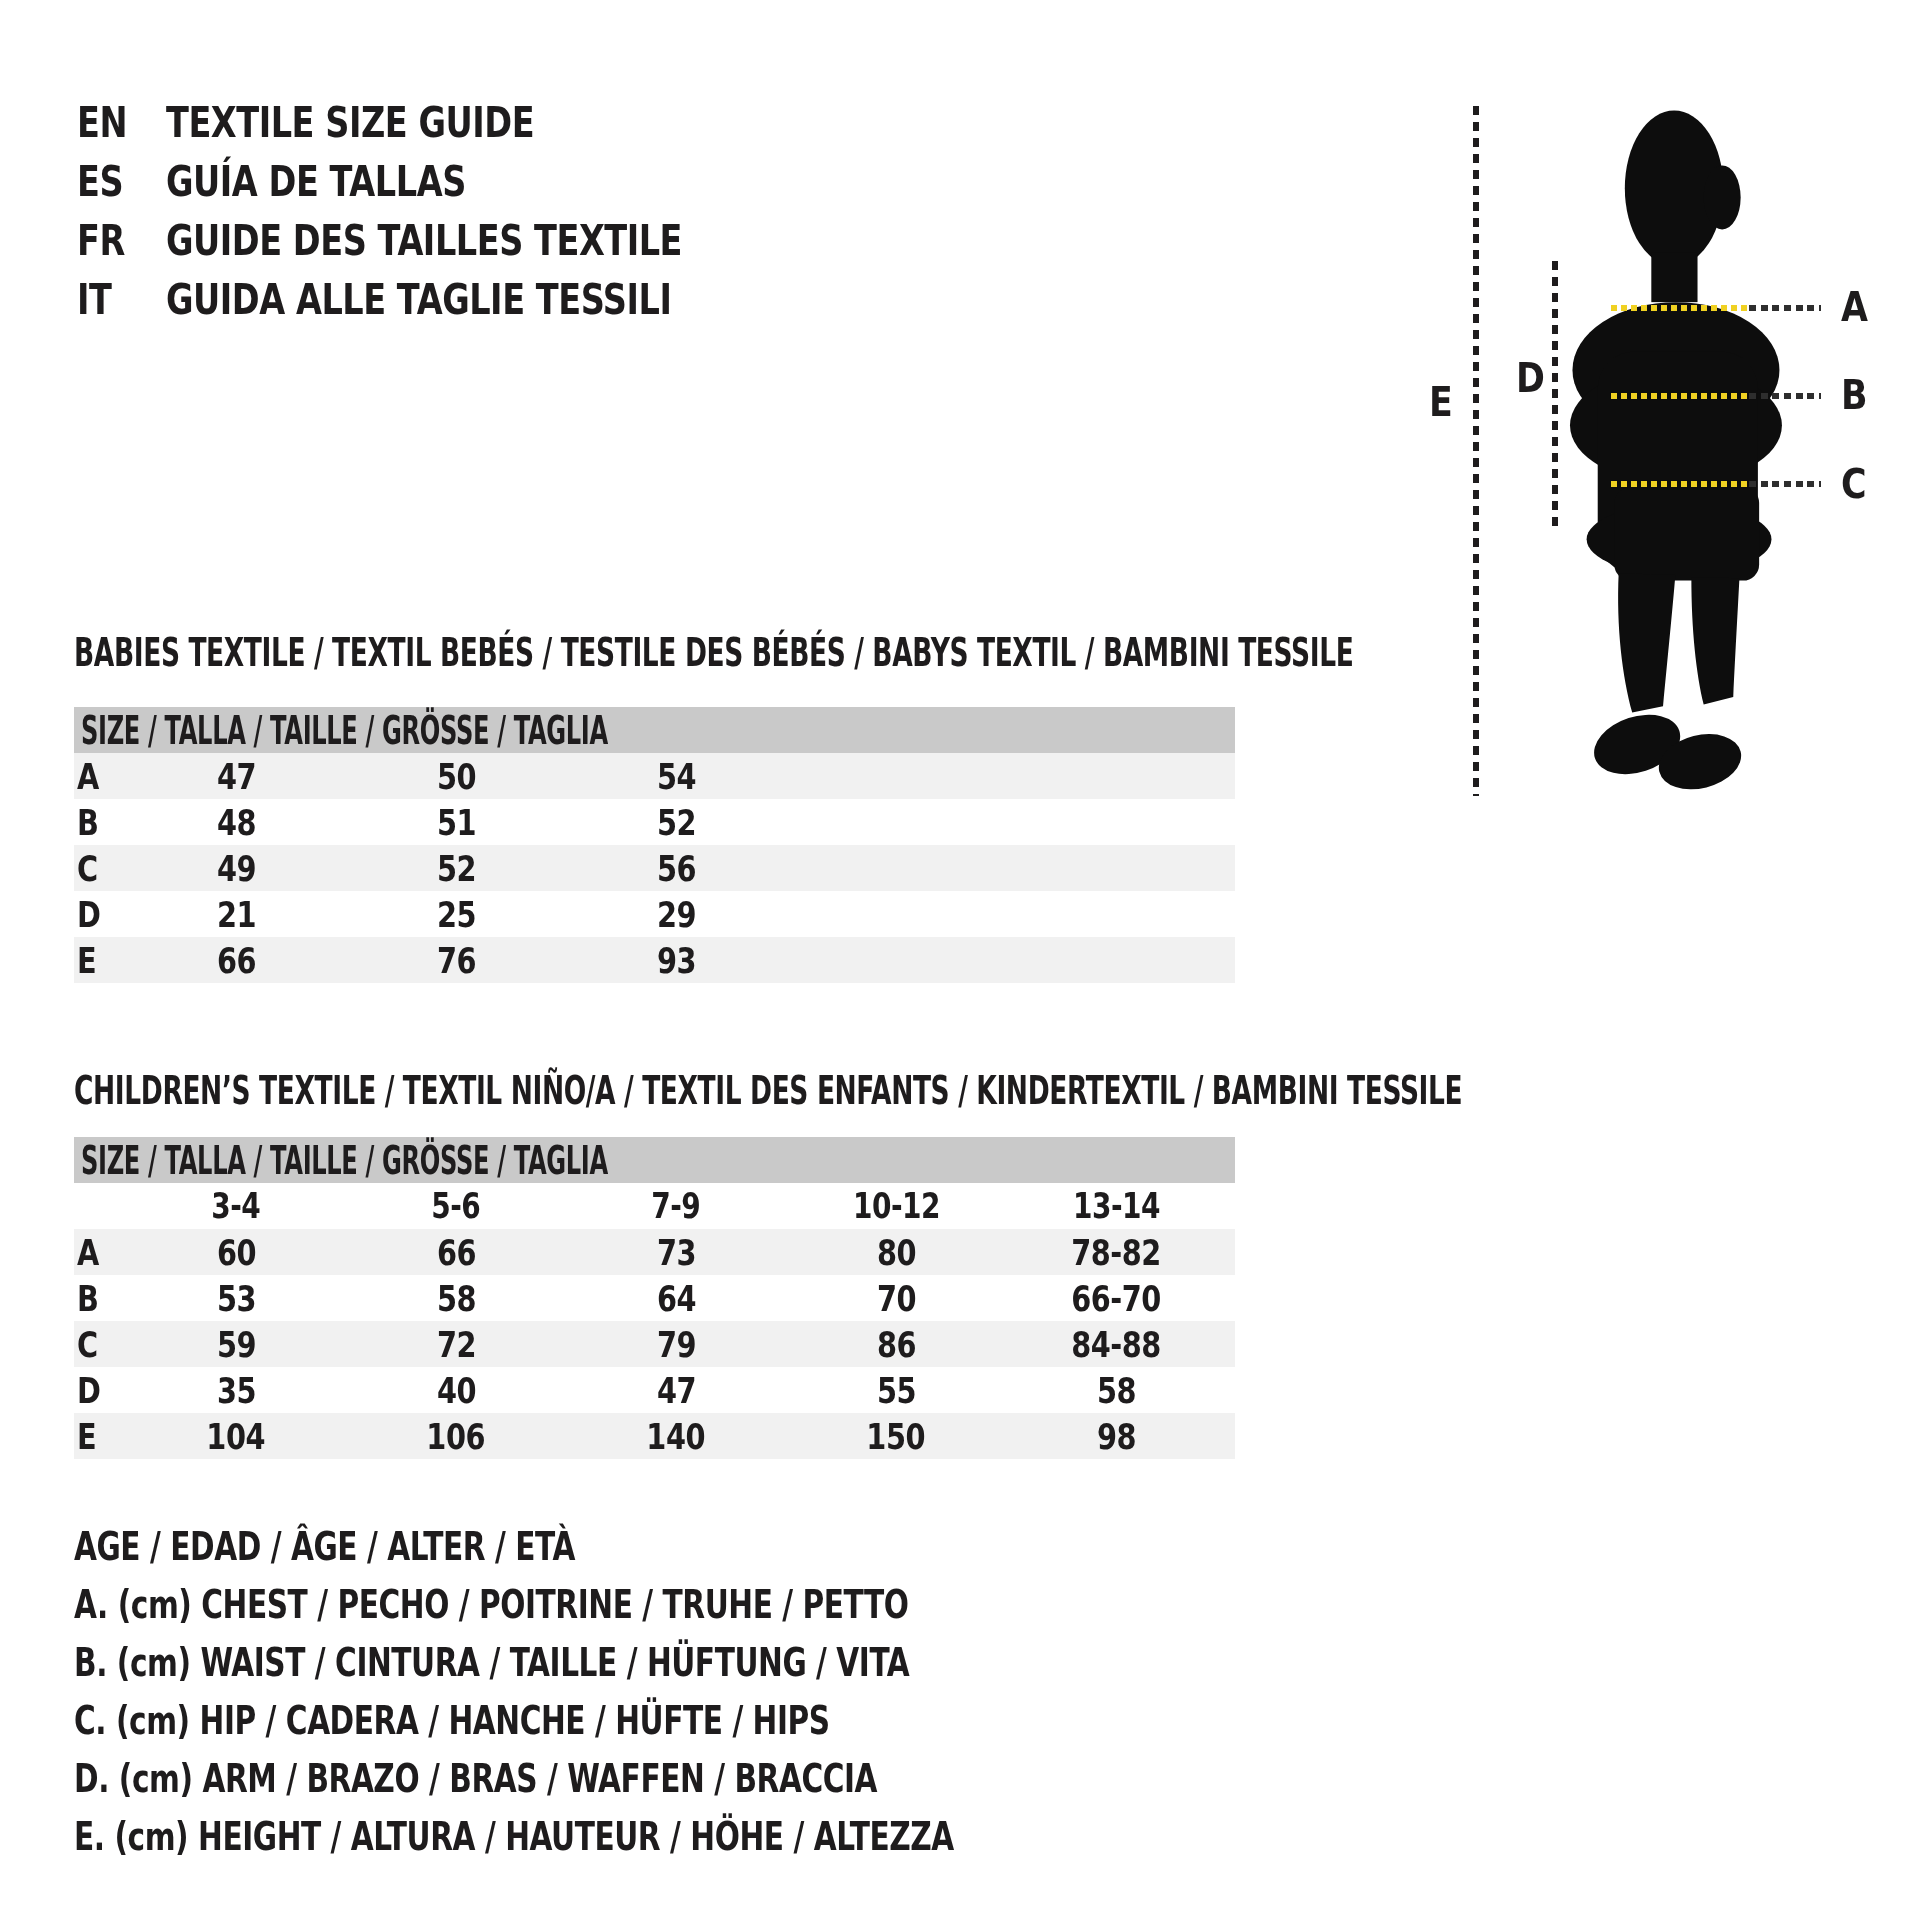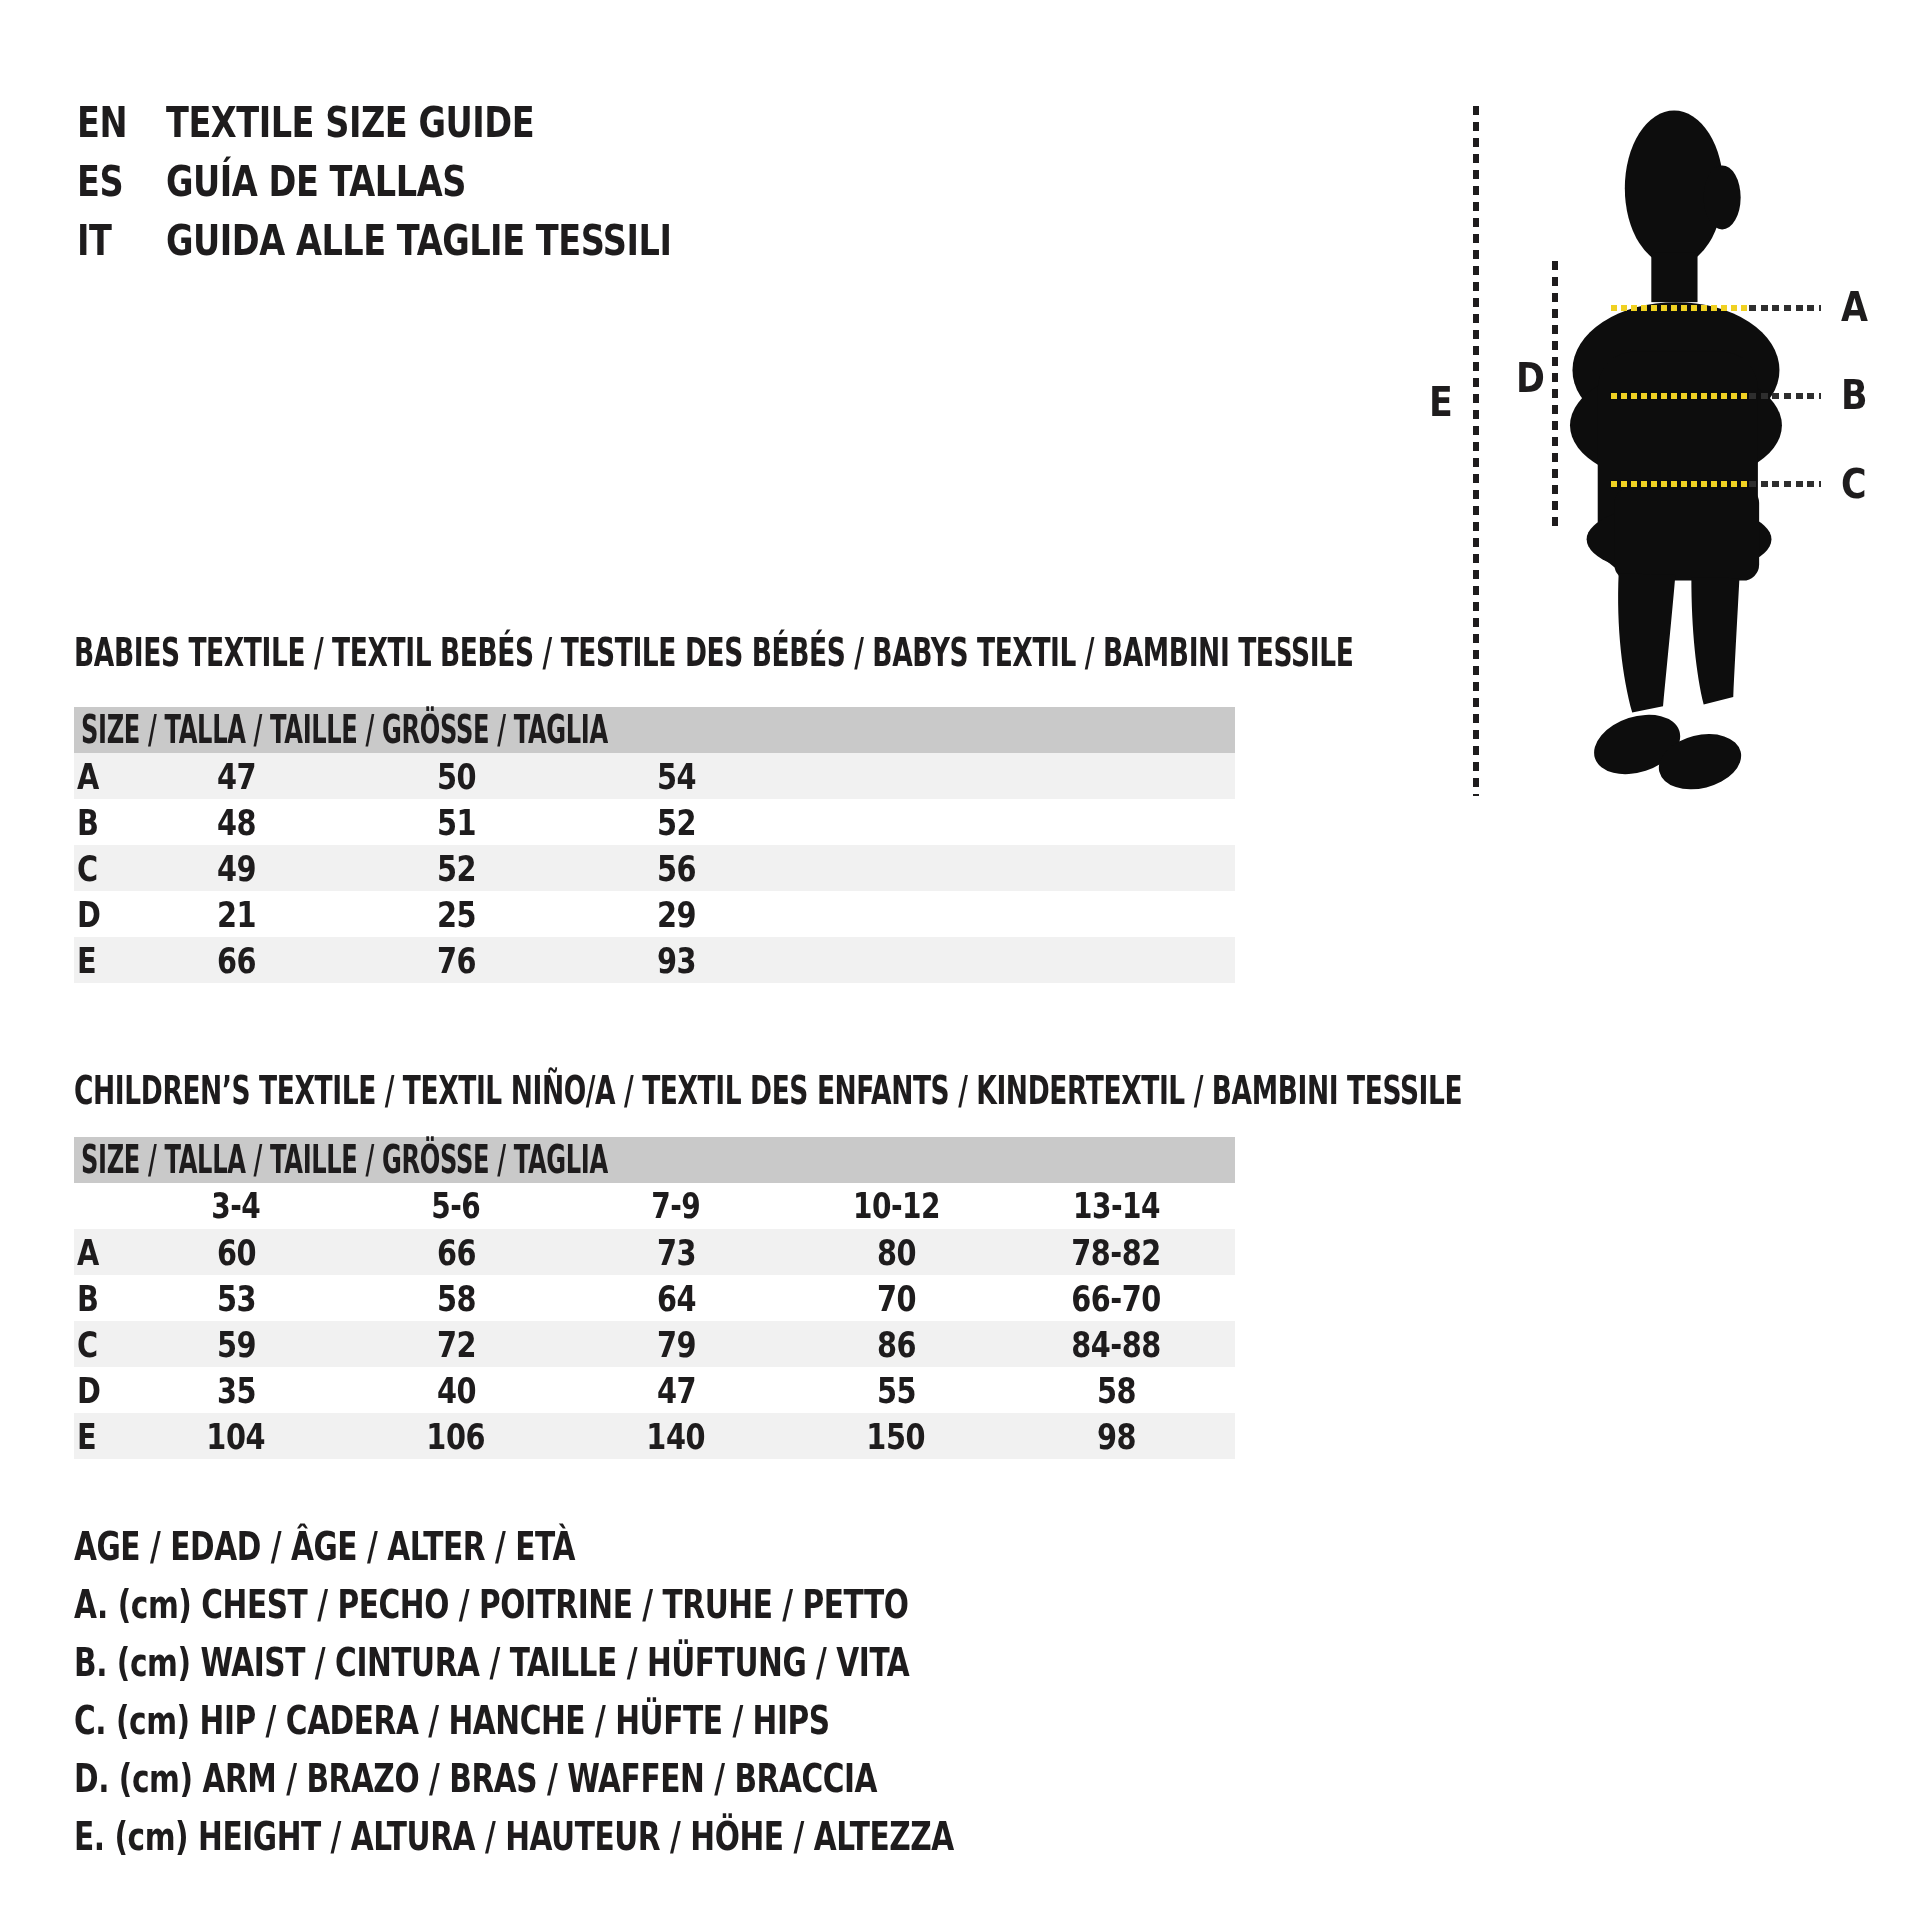--- a/index.html
+++ b/index.html
@@ -35,21 +35,21 @@
   
   .langs{position:absolute;left:77px;top:92px;}
   .lang-row{display:flex;height:59px;align-items:center;font-size:43px;}
   .lang-code{width:89px;flex:0 0 89px;}
 
   
   .section-title{position:absolute;left:74px;font-size:39px;line-height:39px;}
 
   
   .table{position:absolute;left:74px;width:1161px;}
-  .tbar{height:46px;background:var(--bar-gray);display:flex;align-items:flex-start;padding-left:7.4px;font-size:39px;}
+  .tbar{height:46px;background:var(--bar-gray);display:flex;align-items:center;padding-left:7.4px;font-size:39px;}
   .trow{display:grid;align-items:center;height:46px;font-size:36px;}
   .babies .trow{grid-template-columns:52px 220px 220px 220px 1fr;}
   .children .trow{grid-template-columns:52px 220px 220px 220px 220px 220px 1fr;}
   .trow.heads{font-size:35px;}
   .cell{text-align:center;}
   .cell.lbl{text-align:left;padding-left:3.1px;}
   .r-odd{background:var(--row-gray);}
 
   
   .legend{position:absolute;left:74px;top:1511px;}
@@ -79,20 +79,24 @@
 <div class="page">
 
   <div class="langs">
     <div class="lang-row t">
       <span class="lang-code"><span class="cx sx78">EN</span></span>
       <span class="cx sx78">TEXTILE SIZE GUIDE</span>
     </div>
     <div class="lang-row t">
       <span class="lang-code"><span class="cx sx78">ES</span></span>
       <span class="cx sx78">GUÍA DE TALLAS</span>
+    </div>
+    <div class="lang-row t">
+      <span class="lang-code"><span class="cx sx78">FR</span></span>
+      <span class="cx sx78">GUIDE DES TAILLES TEXTILE</span>
     </div>
     <div class="lang-row t">
       <span class="lang-code"><span class="cx sx78">IT</span></span>
       <span class="cx sx78">GUIDA ALLE TAGLIE TESSILI</span>
     </div>
   </div>
 
   <svg class="fig-svg" viewBox="0 0 355 1120" aria-hidden="true">
     <g fill="var(--silhouette)">
       <ellipse cx="172" cy="135" rx="80" ry="126"></ellipse>

